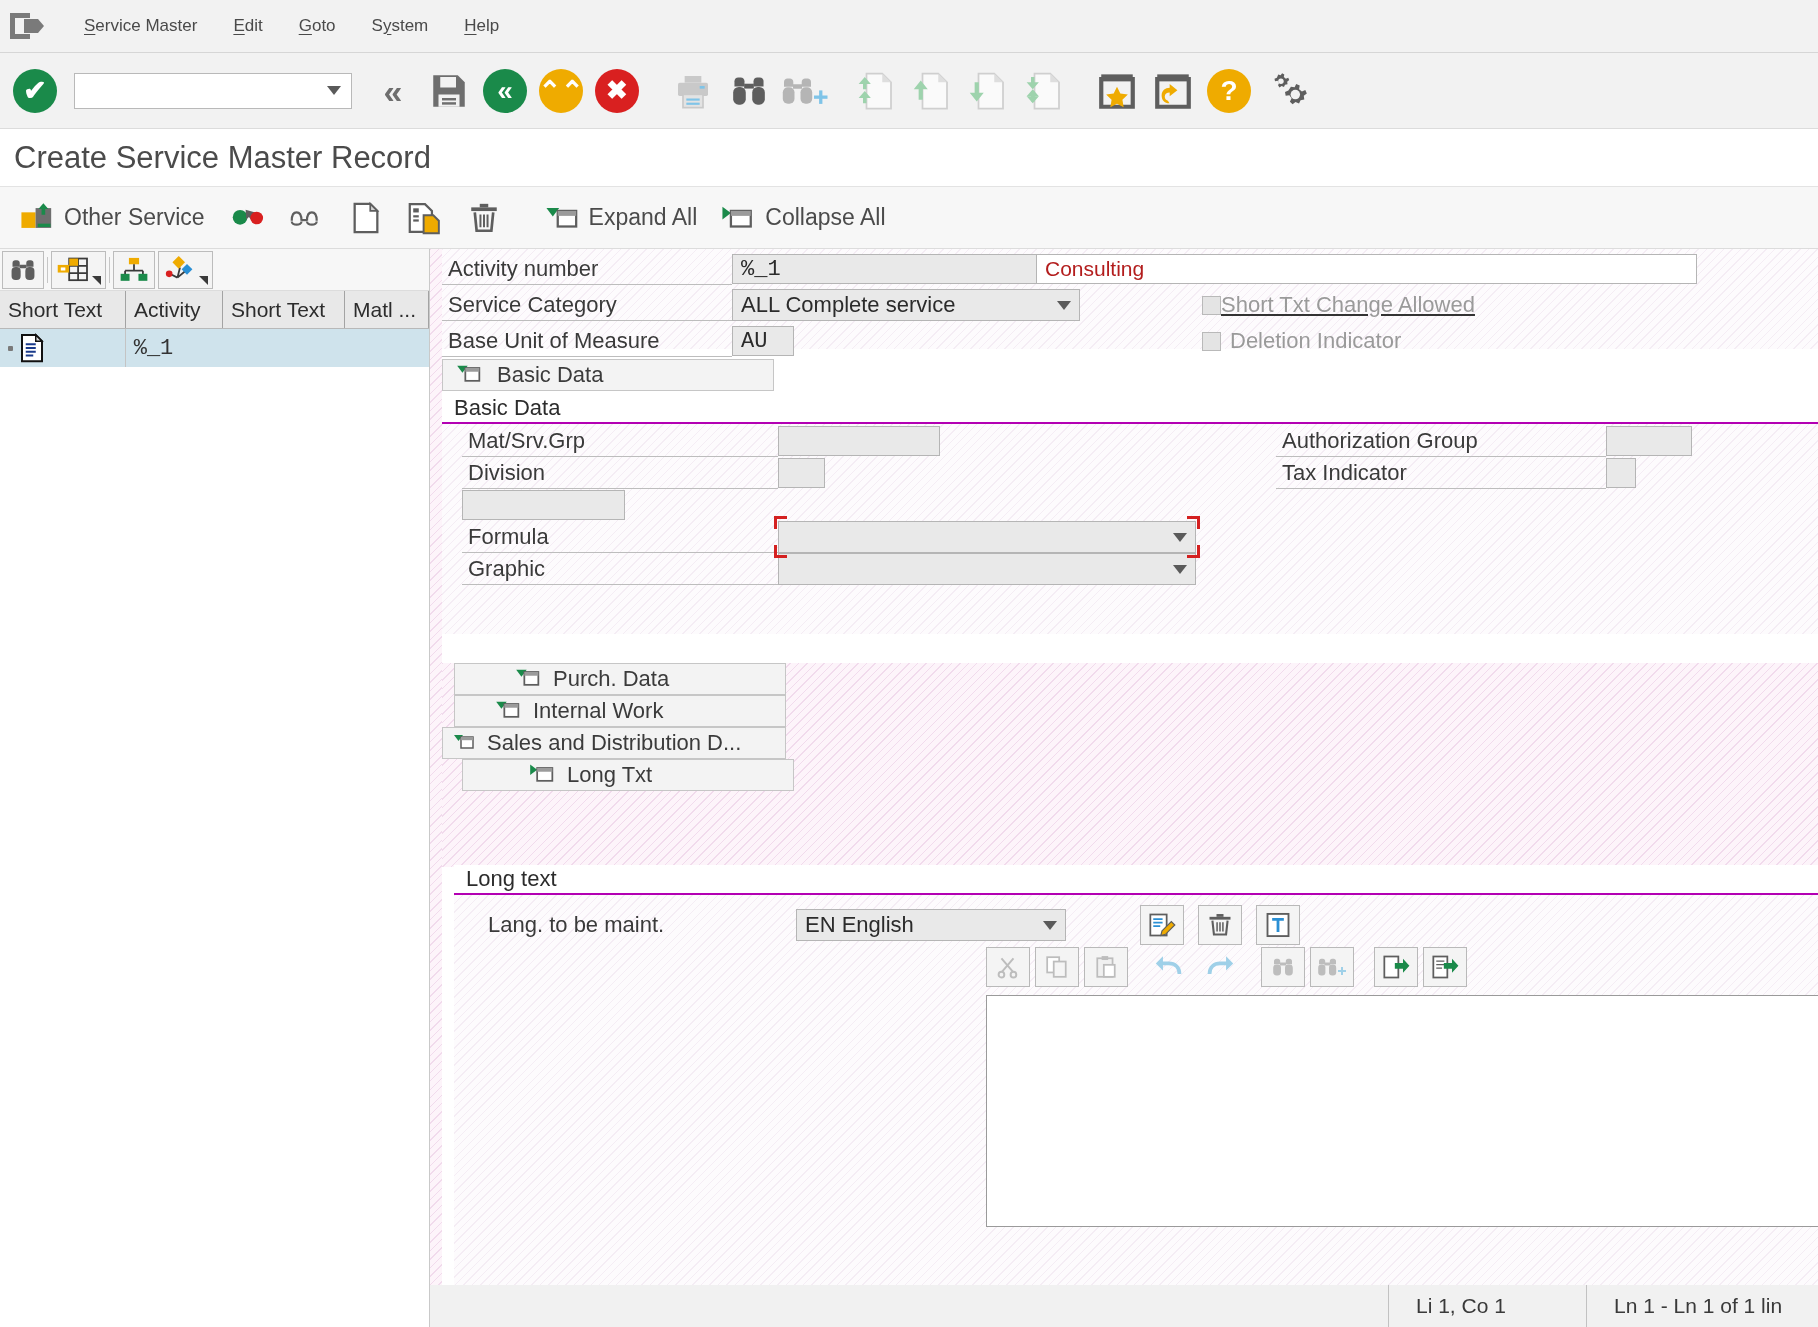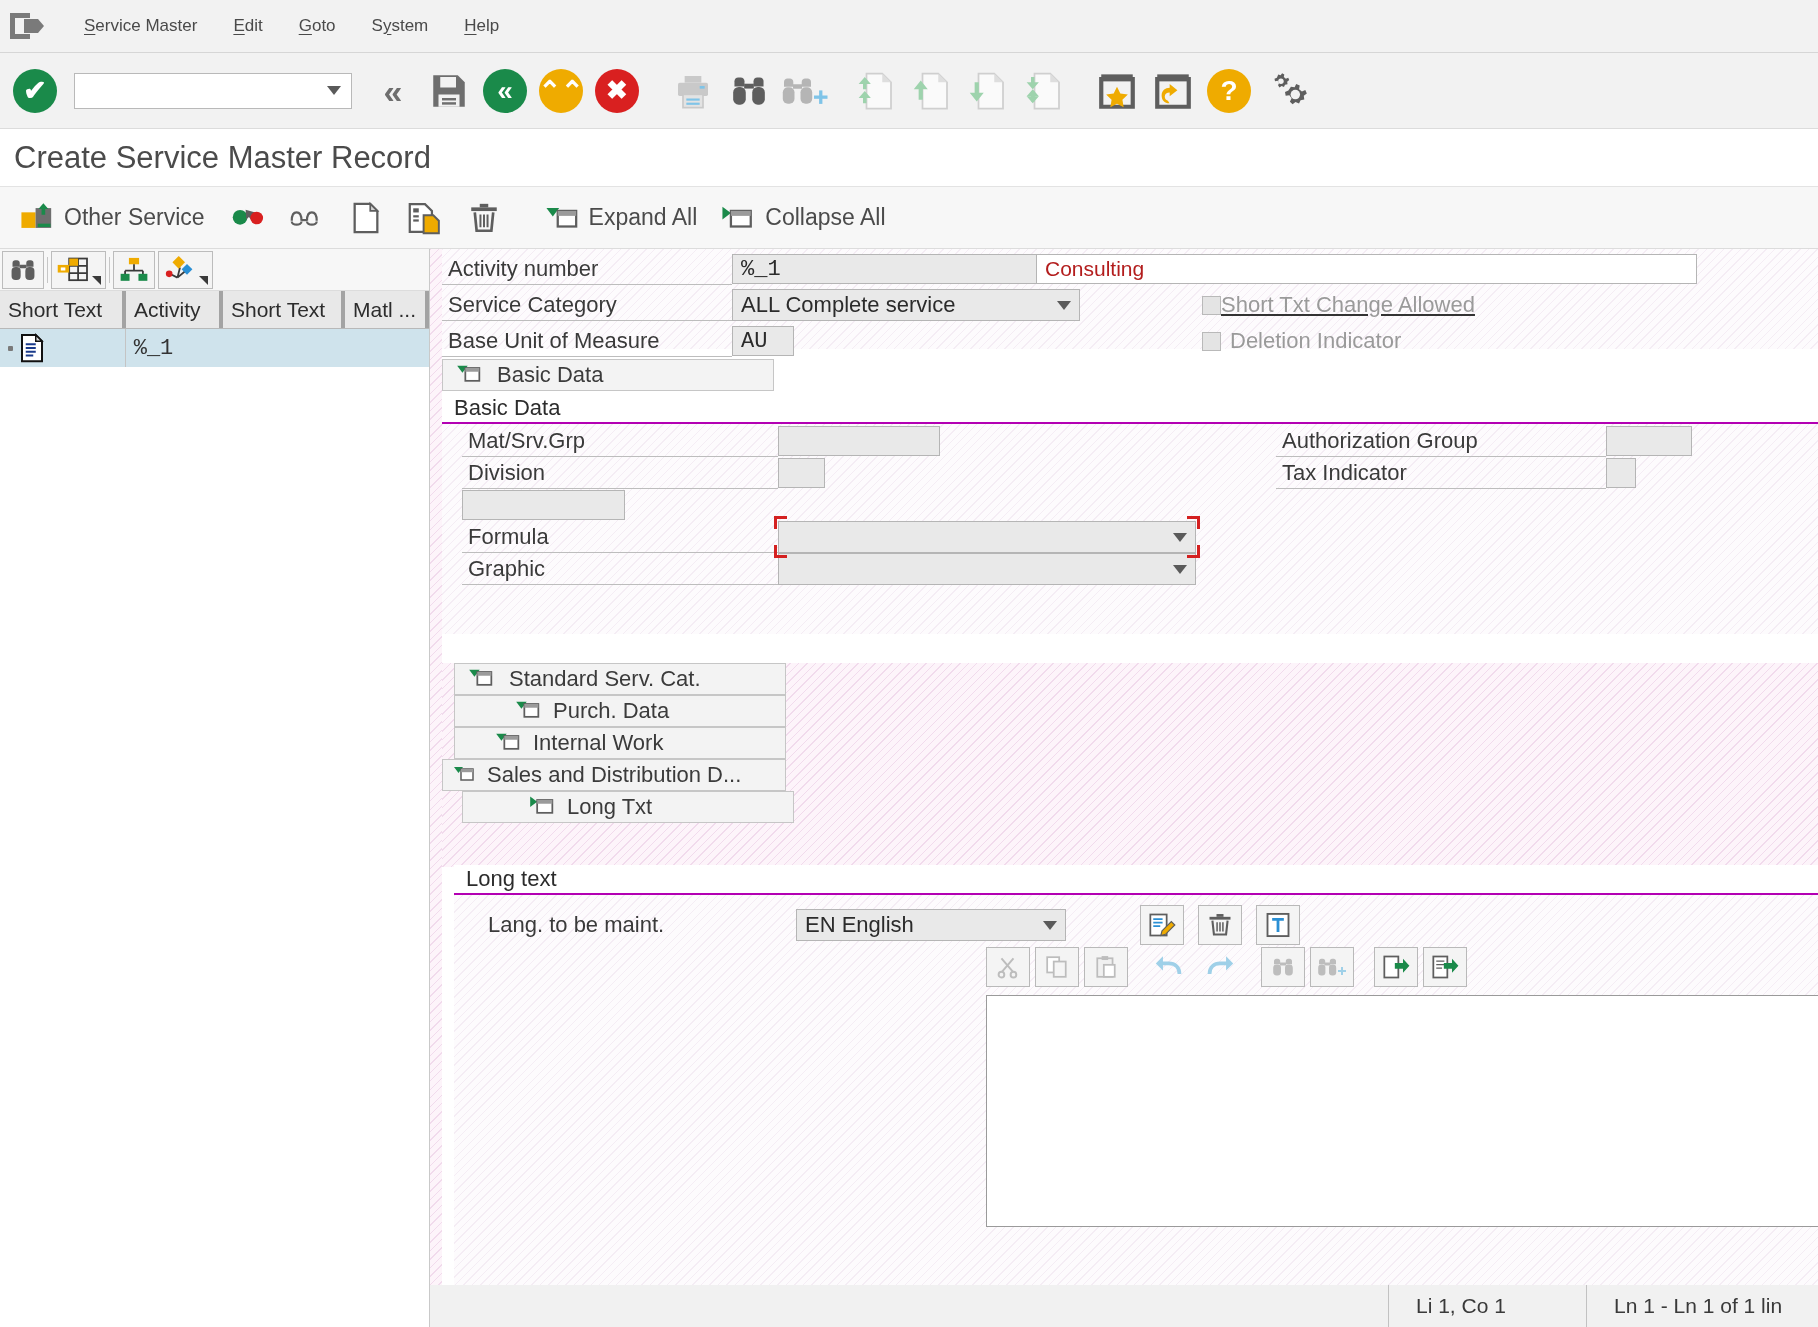--- a/index.html
+++ b/index.html
@@ -80,21 +80,21 @@
     background:#f7f7f7; border-bottom:1px solid #dcdcdc;
   }
   .tt-btn { height:38px; min-width:42px; border:1px solid #bcbcbc; background:#f4f4f4;
       display:flex; align-items:center; justify-content:center; gap:2px; padding:0 4px; cursor:pointer;}
   .tt-sep { width:1px; height:26px; background:#c6c6c6; }
   .tt-drop { width:0;height:0;border-left:9px solid transparent;border-top:9px solid #3a3a3a;
       align-self:flex-end; margin-bottom:3px; }
   .tree-hdr { display:flex; height:38px; background:#e8e8e8; border-bottom:1px solid #b8b8b8; }
   .tree-hdr div {
     font-size:21px; color:#2c2c2c; padding:4px 8px; display:flex; align-items:center;
-    border-right:4px solid #a3a3a3; white-space:nowrap; overflow:hidden;
+    border-right:1px solid #a3a3a3; white-space:nowrap; overflow:hidden;
   }
   .col1 { width:126px; } .col2 { width:97px; } .col3 { width:122px; } .col4 { width:84px; }
   .tree-row { display:flex; height:38px; }
   .tree-row .c1 { width:126px; background:#cfe3ec; display:flex; align-items:center; gap:6px; padding-left:8px;
       border-right:1px solid #c4c4c4; }
   .tree-row .c2 { width:304px; background:#cfe3ec; display:flex; align-items:center; padding-left:8px; font-size:22px; }
   .dot { width:5px;height:5px;background:#7a7a7a;border-radius:1px; }
 
   
   .rightpane { flex:1; position:relative; background:#fff; overflow:hidden; }
@@ -538,30 +538,20 @@
           <span class="caret-dn"></span>
         </div>
       </div>
     </div>
 
     <div style="position:absolute;left:12px;top:386px;width:1376px;height:28px;background:#ffffff;"></div>
 
     <div class="hatch-pink" style="position:absolute;left:12px;top:414px;width:1376px;height:204px;"></div>
 
     <div style="position:absolute;left:12px;top:414px;">
-      <div class="tabbtn" style="width:332px; margin-left:12px;">
-        <span style="width:34px;display:flex;justify-content:center;">
-          <svg width="28" height="26" viewBox="0 0 24 22">
-            <path fill="#1a8a4a" d="M1 3h9l-4.5 6z"></path>
-              <rect x="8" y="5" width="12" height="11" fill="#fff" stroke="#5e5e5e" stroke-width="1.5"></rect>
-              <rect x="8" y="5" width="12" height="3.2" fill="#9b9b9b"></rect>
-          </svg>
-        </span>
-        <span>Standard Serv. Cat.</span>
-      </div>
       <div class="tabbtn" style="width:332px; margin-left:12px;padding-left:20px;">
         <span style="width:68px;display:flex;justify-content:flex-end;">
           <svg width="28" height="26" viewBox="0 0 24 22">
             <path fill="#1a8a4a" d="M1 3h9l-4.5 6z"></path>
               <rect x="8" y="5" width="12" height="11" fill="#fff" stroke="#5e5e5e" stroke-width="1.5"></rect>
               <rect x="8" y="5" width="12" height="3.2" fill="#9b9b9b"></rect>
           </svg>
         </span>
         <span>Purch. Data</span>
       </div>

